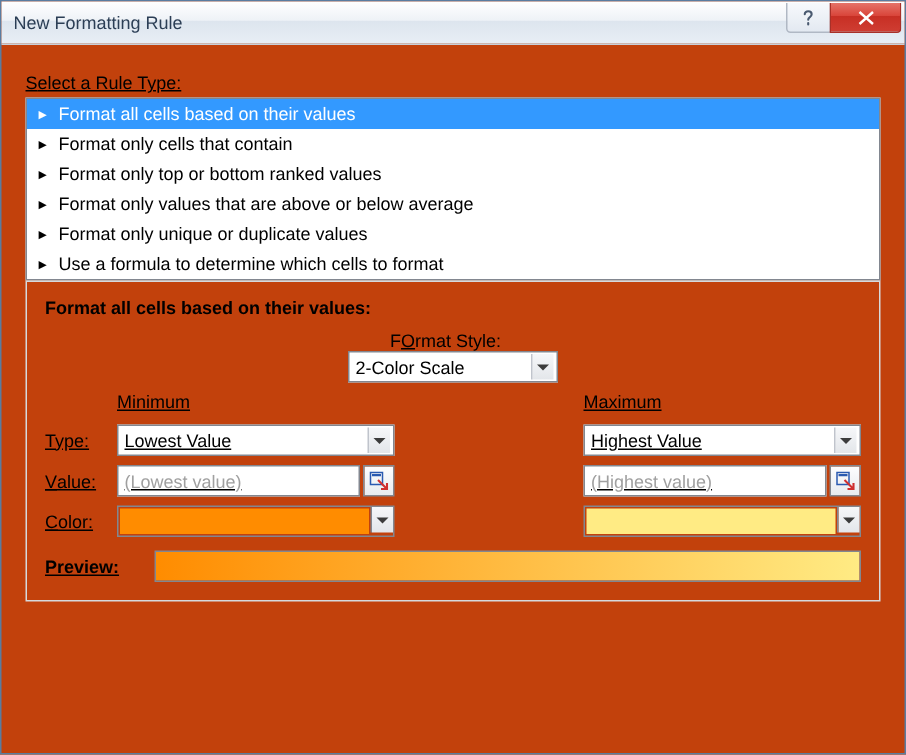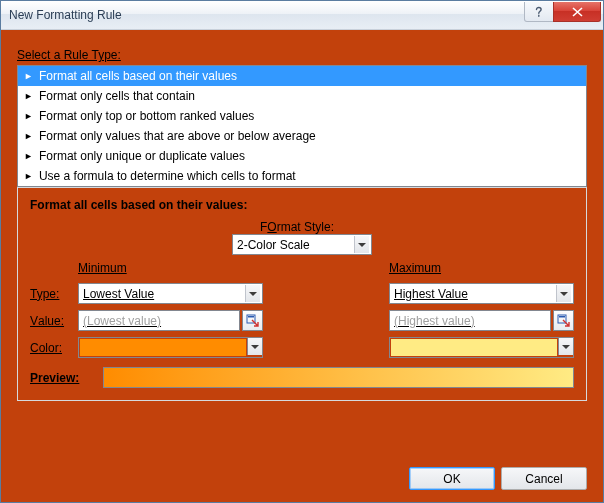--- a/index.html
+++ b/index.html
@@ -191,21 +191,13 @@
         </div>
       </div>
 
       <div class="preview-row">
         <span class="preview-lbl">Preview:</span>
         <div class="preview-bar"></div>
       </div>
     </div>
   </div>
 
-  <div class="footer">
-    <div class="btn default">
-        <span>OK</span>
-      </div>
-    <div class="btn">
-        <span>Cancel</span>
-      </div>
-  </div>
 </div>
 
 </body></html>

